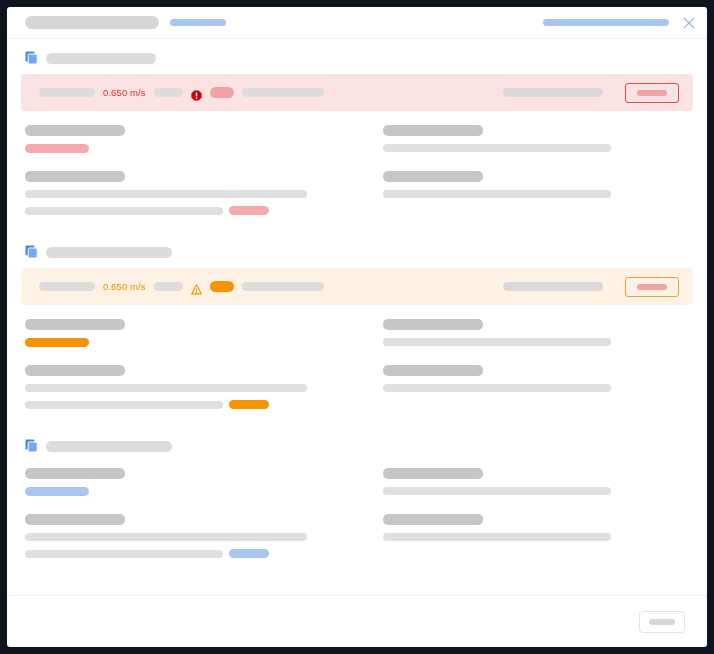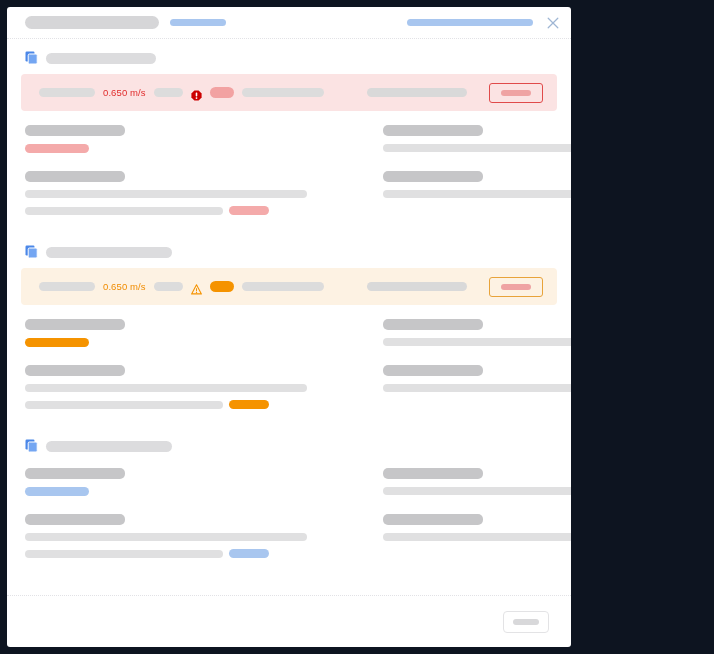--- a/index.html
+++ b/index.html
@@ -19,21 +19,21 @@
     background: #0d1420;
     display: flex;
     align-items: center;
     justify-content: center;
   }
 
   .modal {
     position: absolute;
     left: 7px;
     top: 7px;
-    width: 564px;
+    width: 700px;
     height: 640px;
     background: #ffffff;
     border-radius: 3px;
     display: flex;
     flex-direction: column;
     overflow: hidden;
   }
 
   
   .modal-header {

